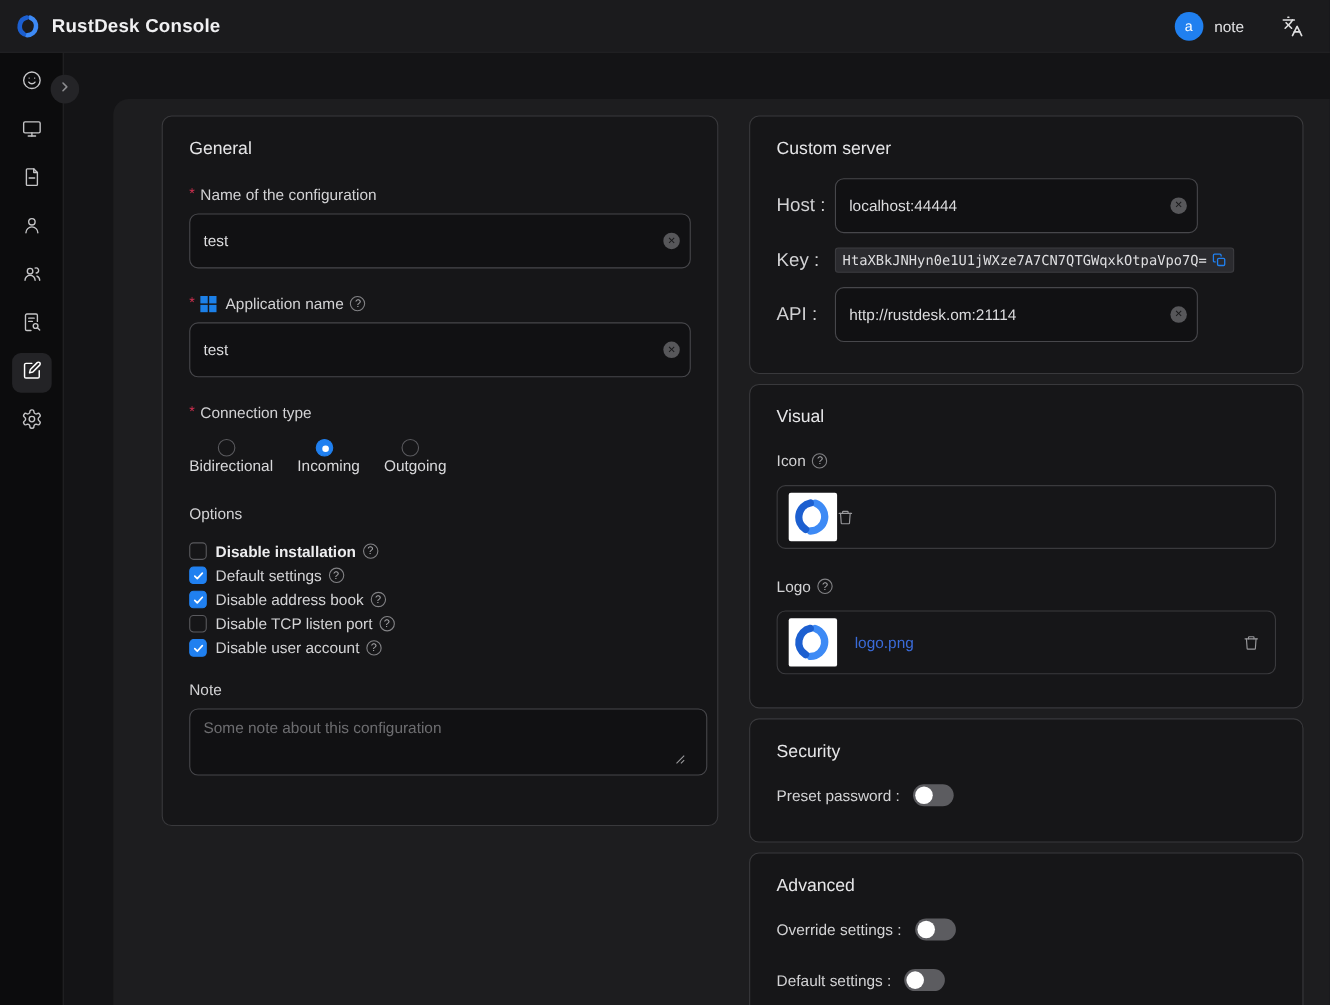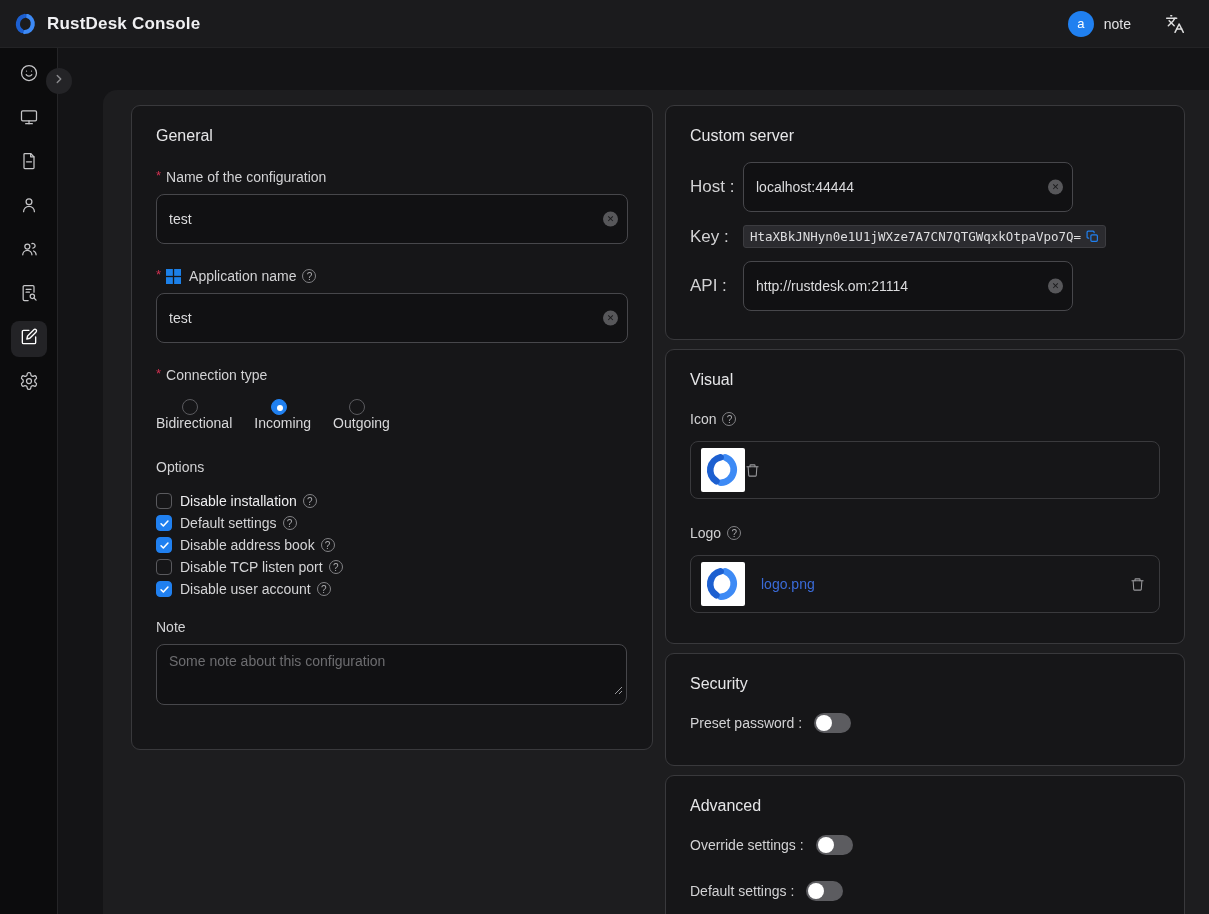--- a/index.html
+++ b/index.html
@@ -49,20 +49,21 @@
   .content {
     position: absolute; top: 90px; left: 103px; right: 0; bottom: 0;
     background: #1d1d1f; border-top-left-radius: 14px;
     padding: 15px 24px 0 28px; display: flex; gap: 12px; align-items: flex-start; overflow: hidden;
   }
   .col-left { width: 522px; flex: none; }
   .col-right { width: 520px; flex: none; display: flex; flex-direction: column; gap: 9px; }
   .card {
     background: #161618; border: 1px solid #39393c; border-radius: 9px;
     padding: 21px 24px 24px 24px;
+    margin-left: 16px;
   }
   .card h2 { font-size: 16px; font-weight: 500; color: #e6e6e8; }
 
   
   .field-label { display: flex; align-items: center; font-size: 14px; color: #d2d2d4; }
   .req { color: #d03050; margin-right: 5px; font-size: 13px; transform: translateY(-2px); }
   .help {
     width: 14px; height: 14px; border-radius: 50%; border: 1px solid #828285;
     font-size: 10px; color: #aaaaad; display: inline-flex; align-items: center; justify-content: center;
     margin-left: 6px; cursor: pointer; flex: none;
@@ -98,21 +99,21 @@
   
   .check-row { display: flex; align-items: center; margin-bottom: 6px; cursor: pointer; }
   .checkbox {
     width: 16px; height: 16px; border-radius: 4px; border: 1px solid #5a5a5e;
     margin-right: 8px; display: flex; align-items: center; justify-content: center; flex: none;
   }
   .checkbox svg { display: none; }
   .checkbox.checked { background: #2080f0; border-color: #2080f0; }
   .checkbox.checked svg { display: block; }
   .clabel { font-size: 14px; color: #d4d4d6; }
-  .clabel.bold { font-weight: 400; color: #ededef; }
+  .clabel.bold { font-weight: 700; color: #ededef; }
 
   
   .note-wrap { position: relative; margin-top: 9px; }
   textarea.note {
     width: 471px; height: 61px; background: #111113; border: 1px solid #47474b;
     border-radius: 8px; resize: none; color: #dcdcde; font-size: 14px; padding: 8px 12px;
     font-family: "Liberation Sans", sans-serif; outline: none;
   }
   textarea.note::placeholder { color: #6d6d70; }
   .resize-handle { position: absolute; right: 5px; bottom: 10px; pointer-events: none; }

